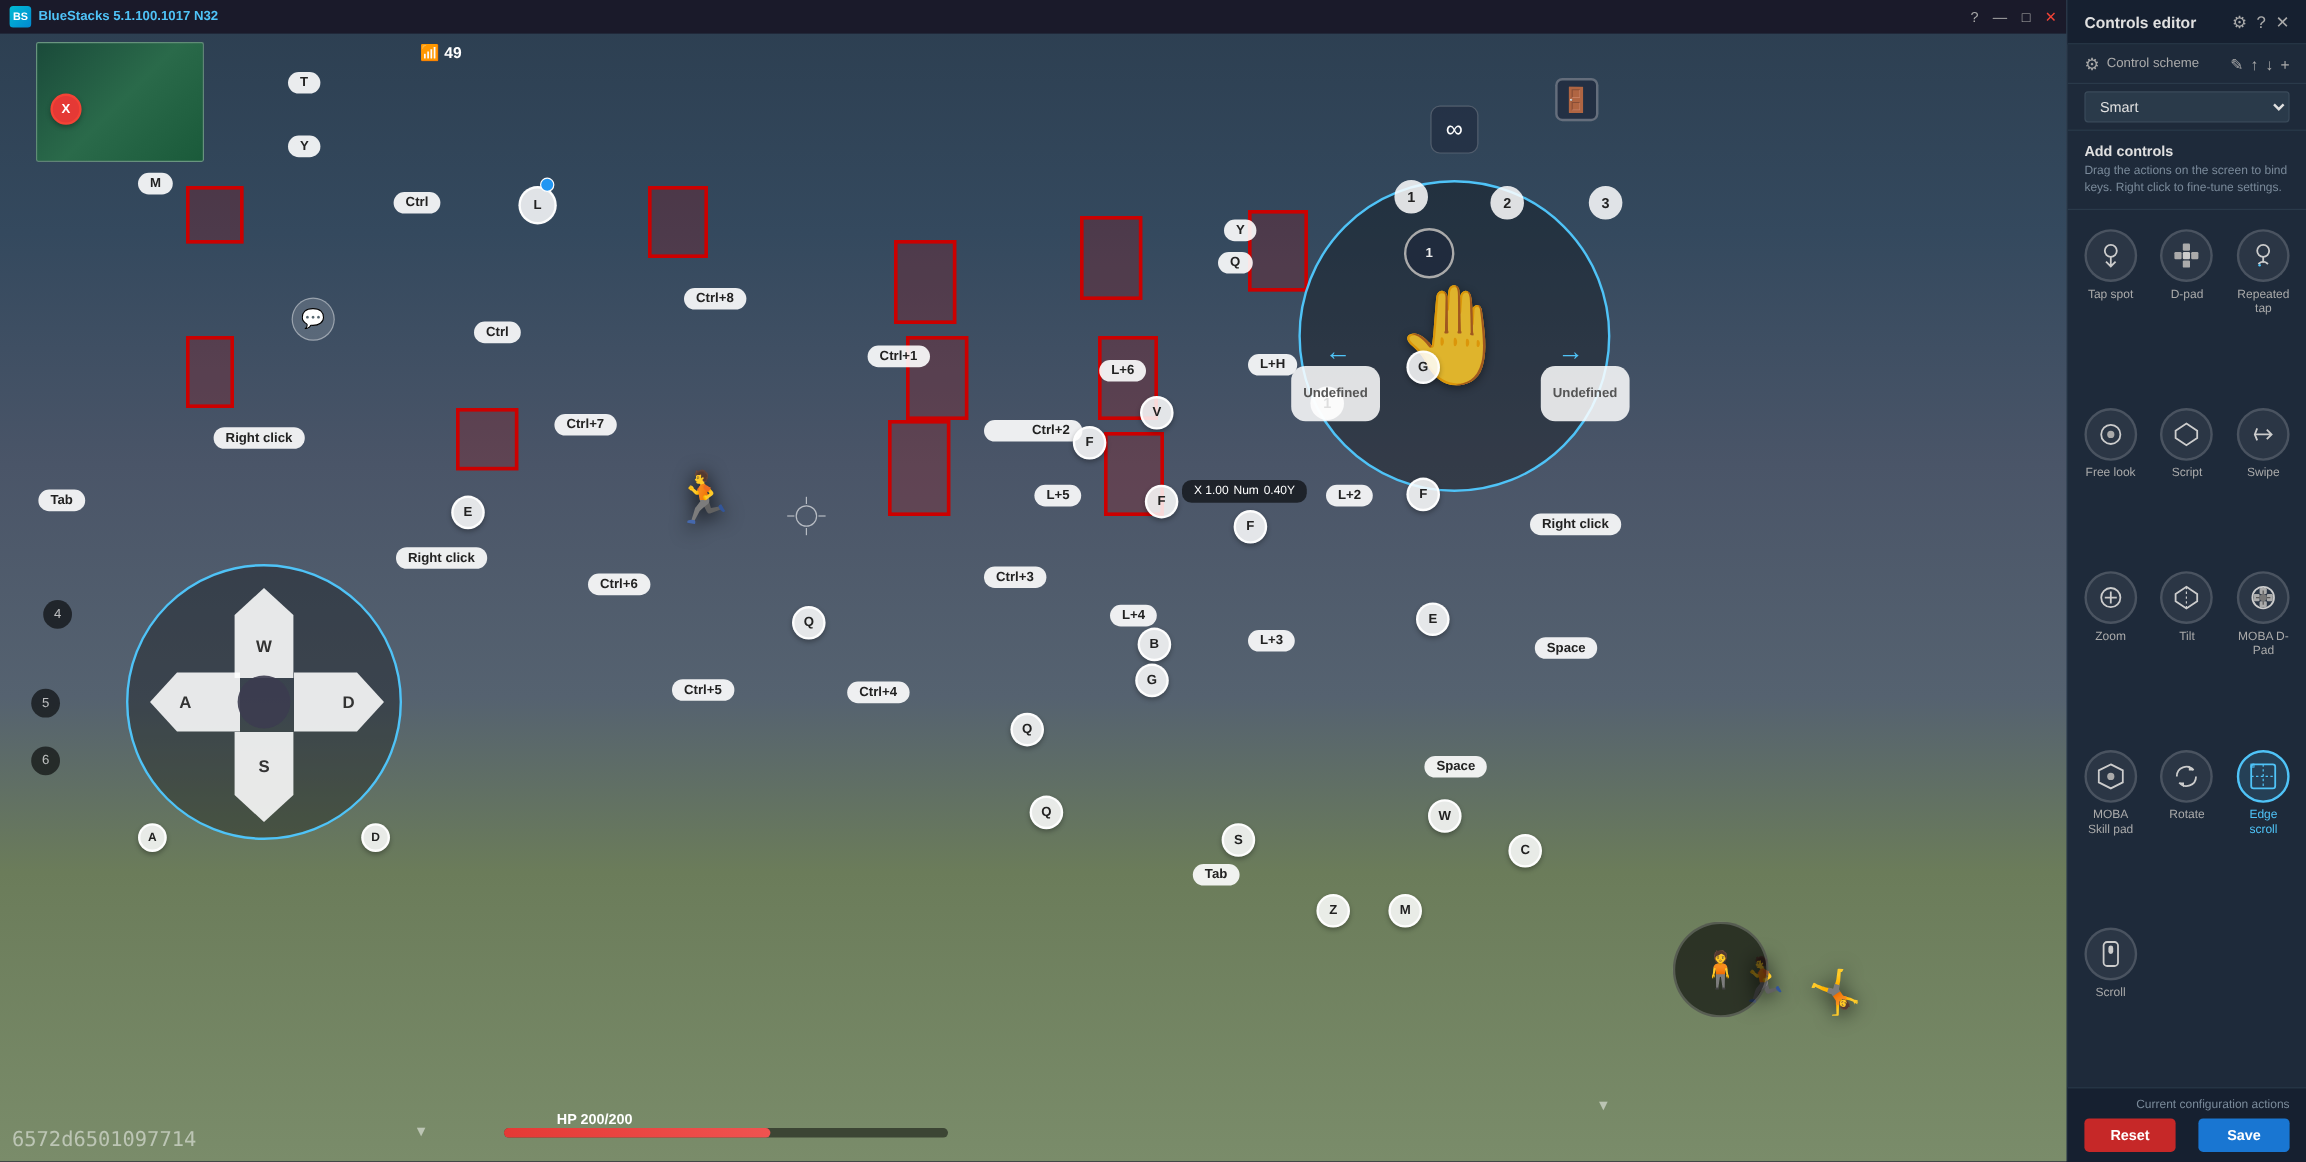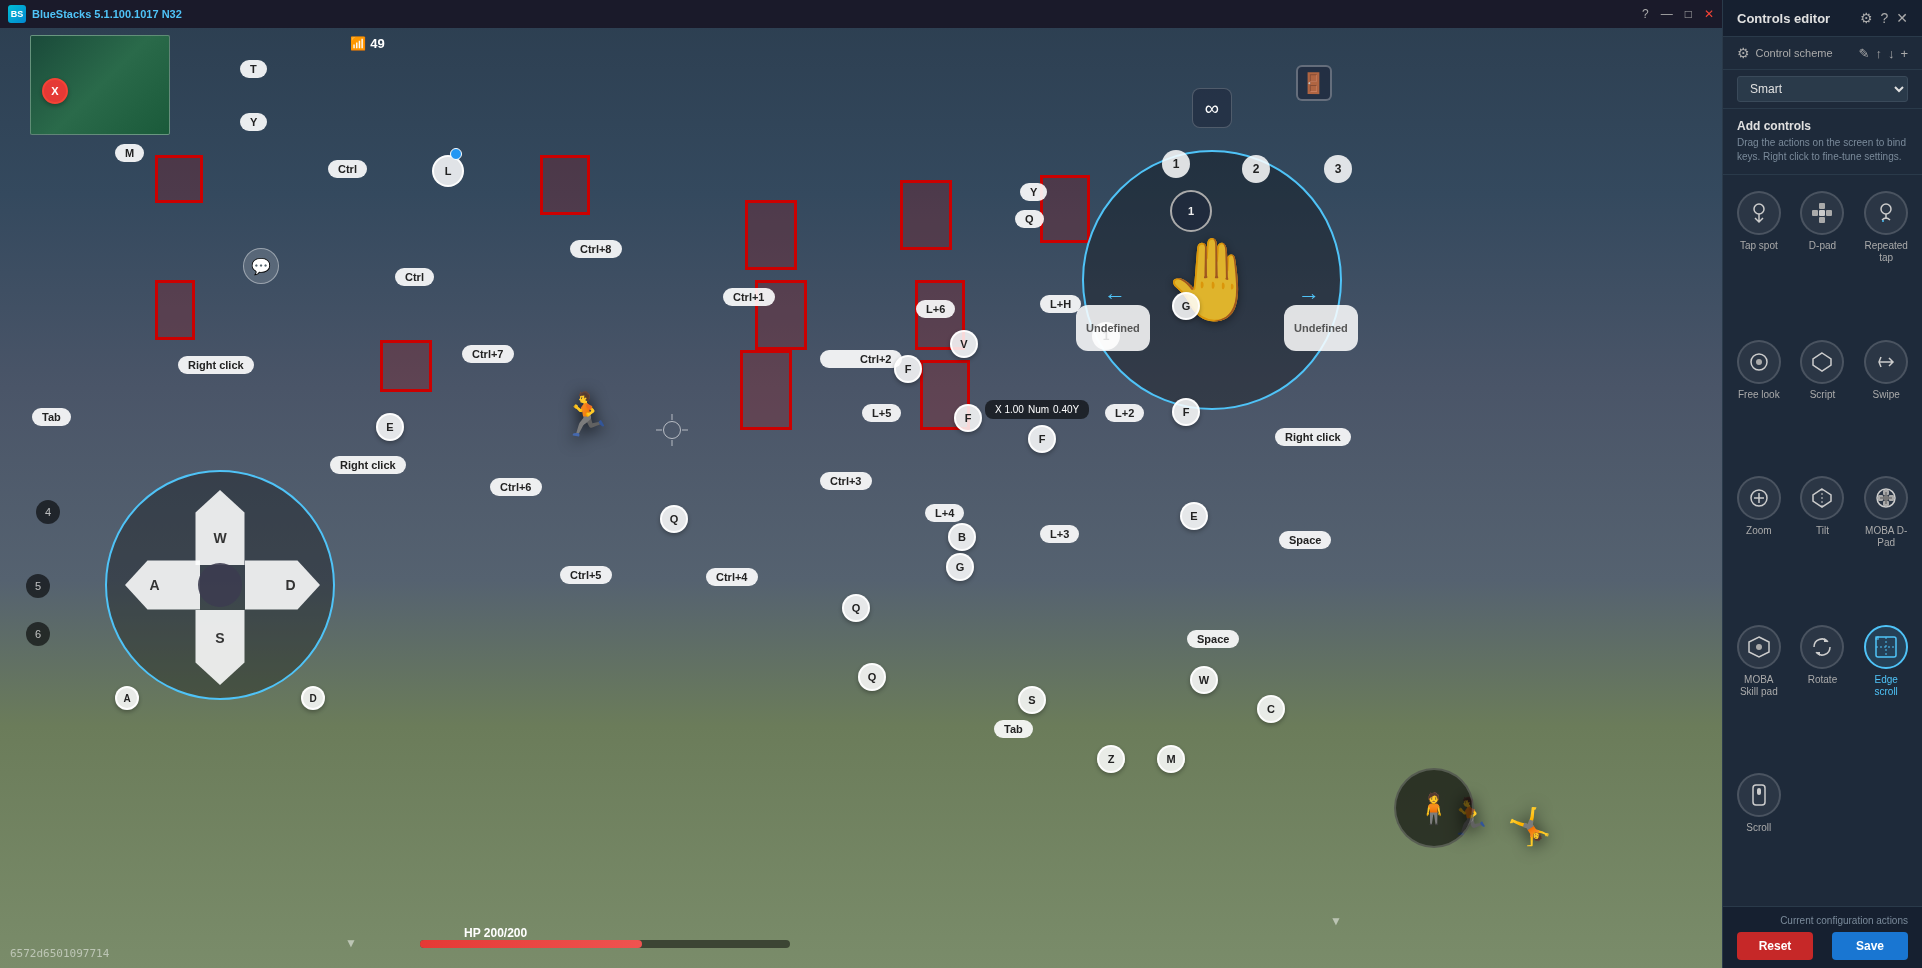--- a/index.html
+++ b/index.html
@@ -327,21 +327,21 @@
       font-weight: 600;
       cursor: pointer;
     }
 
     
     .game-id {
       position: absolute;
       bottom: 8px;
       left: 10px;
       color: rgba(255,255,255,0.5);
-      font-size: 11px;
+      font-size: 17px;
       font-family: monospace;
       margin-top: 32px;
     }
 
     
     .minimap {
       position: absolute;
       top: 35px;
       left: 30px;
       width: 140px;

